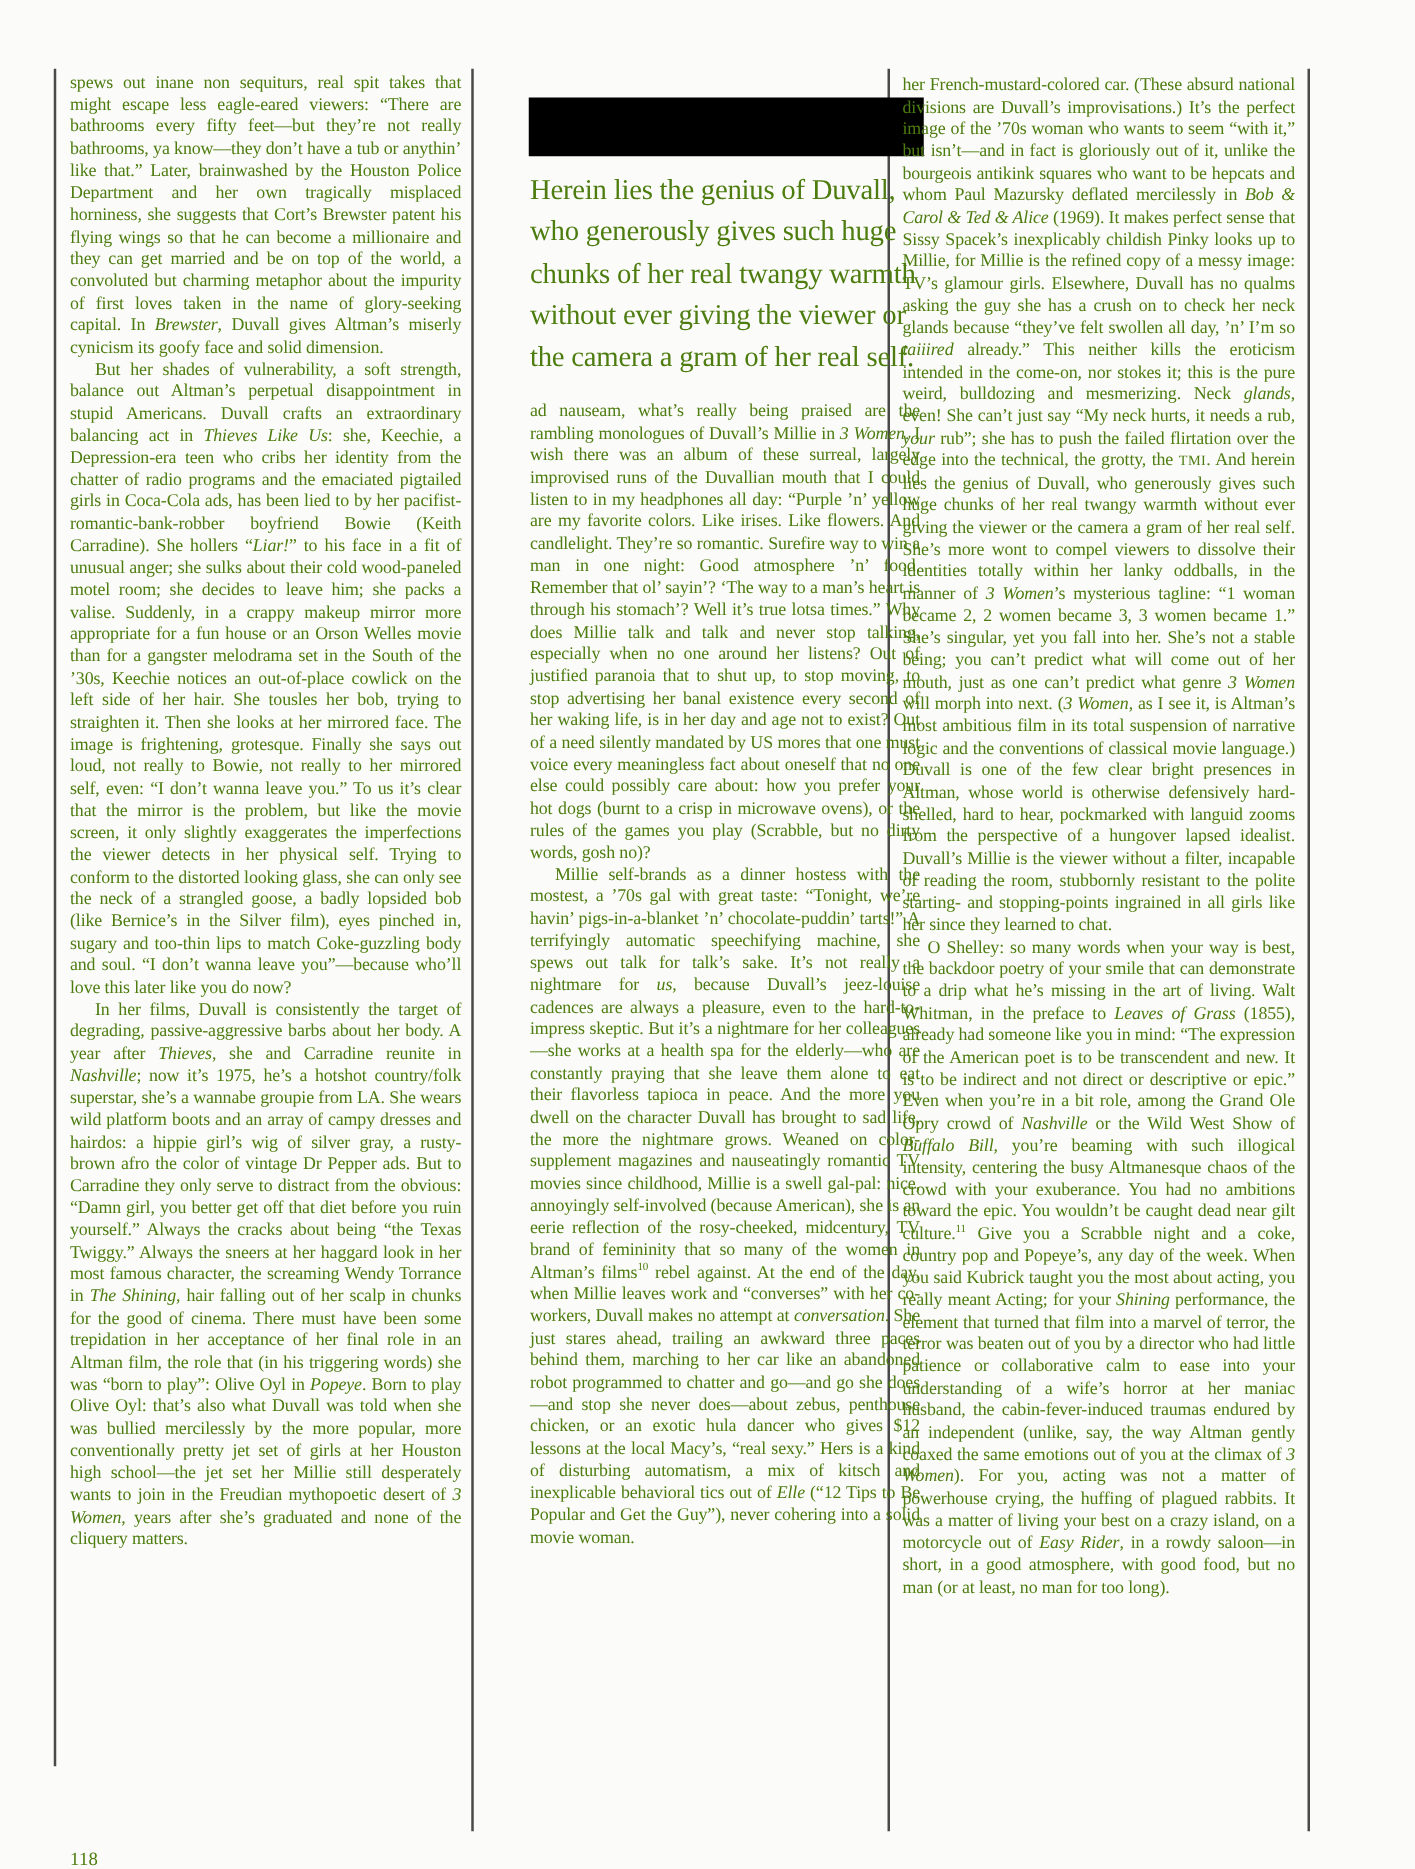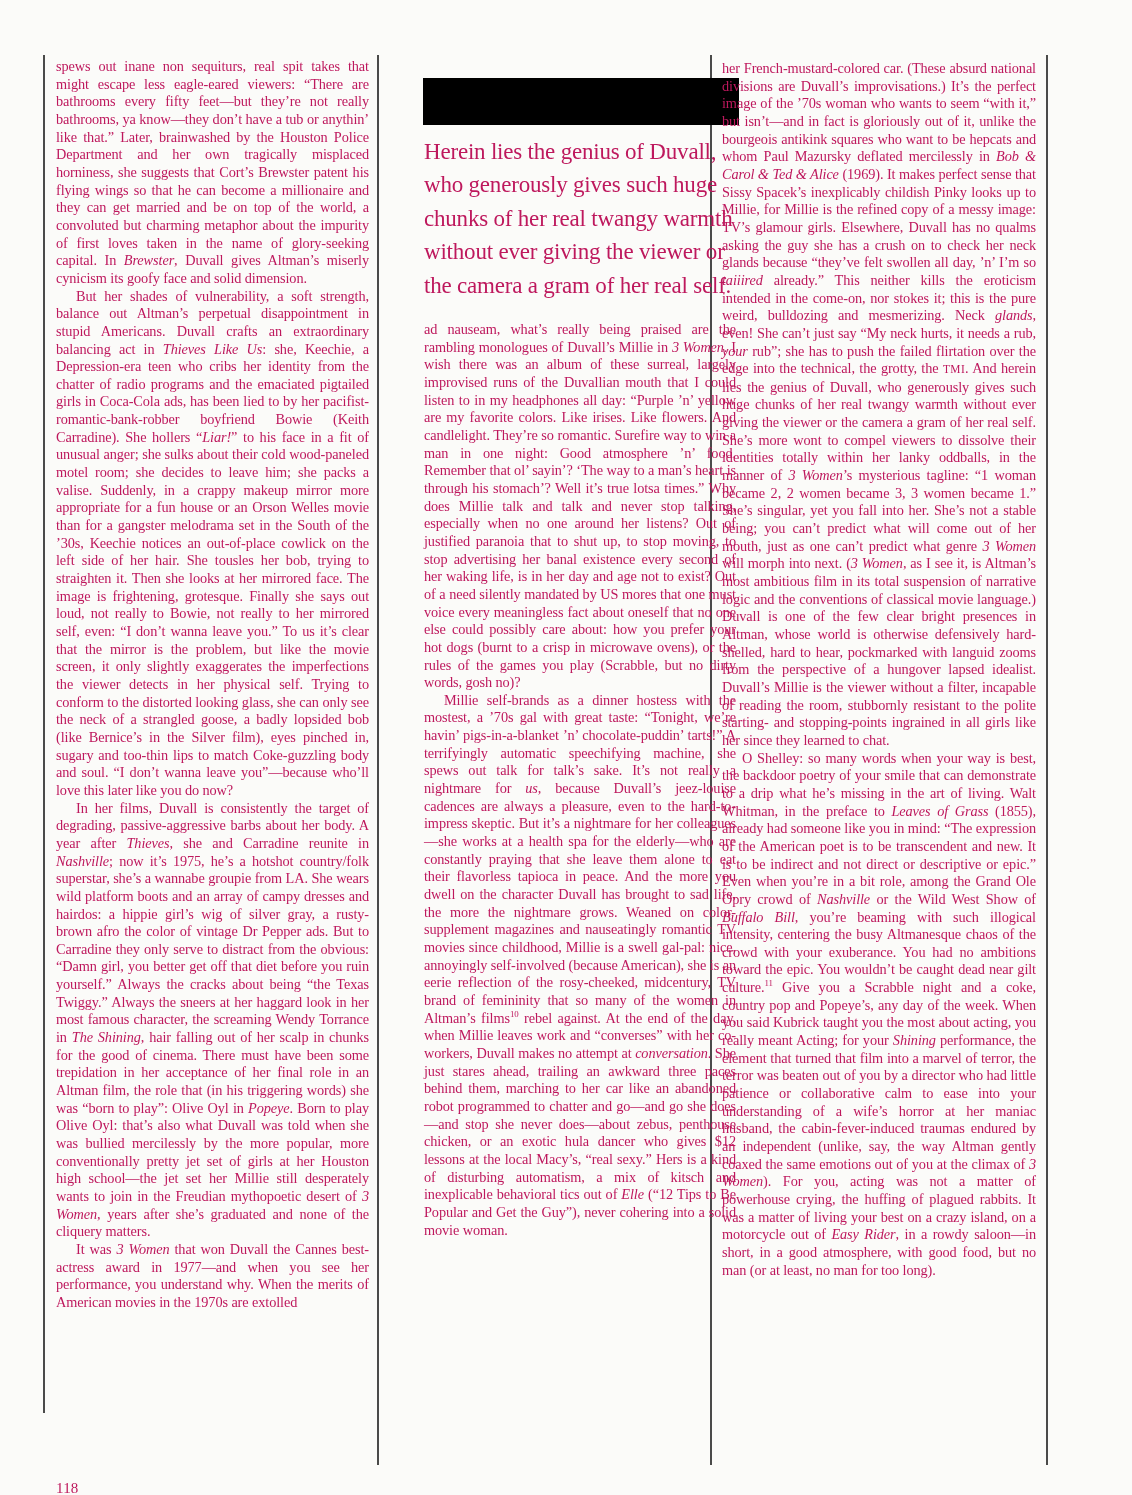--- a/index.html
+++ b/index.html
@@ -1,20 +1,20 @@
 <!DOCTYPE html>
 <html lang="en"><head>
 <meta charset="utf-8">
 <style>
   html,body { margin:0; padding:0; }
   body { width:1132px; height:1495px; background:#fbfbf9; }
   .page {
     position:relative; width:1132px; height:1495px;
     background:#fbfbf9; overflow:hidden;
-    font-family:"Liberation Serif", serif; color:#be185d;
+    font-family:"Liberation Serif", serif; color:#4d7c0f;
   }
   .rule { position:absolute; top:55px; width:1.5px; background:#4a4a4a; }
   .rule-left  { left:43px;  height:1358px; }
   .rule-c12   { left:377px; height:1410px; }
   .rule-c23   { left:710px; height:1410px; }
   .rule-right { left:1046px;height:1410px; }
 
   .col {
     position:absolute;
     font-size:14.3px; line-height:17.65px;
@@ -53,21 +53,20 @@
 <div class="page">
   <div class="rule rule-left"></div>
   <div class="rule rule-c12"></div>
   <div class="rule rule-c23"></div>
   <div class="rule rule-right"></div>
 
   <div class="col col1">
       <p><span>spews out inane non sequiturs, real spit takes that might escape less eagle-eared viewers: “There are bathrooms every fifty feet—but they’re not really bathrooms, ya know—they don’t have a tub or anythin’ like that.” Later, brainwashed by the Houston Police Department and her own tragically misplaced horniness, she suggests that Cort’s Brewster patent his flying wings so that he can become a millionaire and they can get married and be on top of the world, a convoluted but charming metaphor about the impurity of first loves taken in the name of glory-seeking capital. In </span><span class="it">Brewster</span><span>, Duvall gives Altman’s miserly cynicism its goofy face and solid dimension.</span></p>
       <p class="indent"><span>But her shades of vulnerability, a soft strength, balance out Altman’s perpetual disappointment in stupid Americans. Duvall crafts an extraordinary balancing act in </span><span class="it">Thieves Like Us</span><span>: she, Keechie, a Depression-era teen who cribs her identity from the chatter of radio programs and the emaciated pigtailed girls in Coca-Cola ads, has been lied to by her pacifist-romantic-bank-robber boyfriend Bowie (Keith Carradine). She hollers “</span><span class="it">Liar!</span><span>” to his face in a fit of unusual anger; she sulks about their cold wood-paneled motel room; she decides to leave him; she packs a valise. Suddenly, in a crappy makeup mirror more appropriate for a fun house or an Orson Welles movie than for a gangster melodrama set in the South of the ’30s, Keechie notices an out-of-place cowlick on the left side of her hair. She tousles her bob, trying to straighten it. Then she looks at her mirrored face. The image is frightening, grotesque. Finally she says out loud, not really to Bowie, not really to her mirrored self, even: “I don’t wanna leave you.” To us it’s clear that the mirror is the problem, but like the movie screen, it only slightly exaggerates the imperfections the viewer detects in her physical self. Trying to conform to the distorted looking glass, she can only see the neck of a strangled goose, a badly lopsided bob (like Bernice’s in the Silver film), eyes pinched in, sugary and too-thin lips to match Coke-guzzling body and soul. “I don’t wanna leave you”—because who’ll love this later like you do now?</span></p>
       <p class="indent"><span>In her films, Duvall is consistently the target of degrading, passive-aggressive barbs about her body. A year after </span><span class="it">Thieves</span><span>, she and Carradine reunite in </span><span class="it">Nashville</span><span>; now it’s 1975, he’s a hotshot country/folk superstar, she’s a wannabe groupie from LA. She wears wild platform boots and an array of campy dresses and hairdos: a hippie girl’s wig of silver gray, a rusty-brown afro the color of vintage Dr Pepper ads. But to Carradine they only serve to distract from the obvious: “Damn girl, you better get off that diet before you ruin yourself.” Always the cracks about being “the Texas Twiggy.” Always the sneers at her haggard look in her most famous character, the screaming Wendy Torrance in </span><span class="it">The Shining</span><span>, hair falling out of her scalp in chunks for the good of cinema. There must have been some trepidation in her acceptance of her final role in an Altman film, the role that (in his triggering words) she was “born to play”: Olive Oyl in </span><span class="it">Popeye</span><span>. Born to play Olive Oyl: that’s also what Duvall was told when she was bullied mercilessly by the more popular, more conventionally pretty jet set of girls at her Houston high school—the jet set her Millie still desperately wants to join in the Freudian mythopoetic desert of </span><span class="it">3 Women</span><span>, years after she’s graduated and none of the cliquery matters.</span></p>
-      <p class="indent"><span>It was </span><span class="it">3 Women</span><span> that won Duvall the Cannes best-actress award in 1977—and when you see her performance, you understand why. When the merits of American movies in the 1970s are extolled</span></p>
     </div>
 
   <div class="col col2">
     <div class="redaction"></div>
     <div class="pullquote">Herein lies the genius of Duvall, who generously gives such huge chunks of her real twangy warmth without ever giving the viewer or the camera a gram of her real self.</div>
     <div>
         <p><span>ad nauseam, what’s really being praised are the rambling monologues of Duvall’s Millie in </span><span class="it">3 Women</span><span>. I wish there was an album of these surreal, largely improvised runs of the Duvallian mouth that I could listen to in my headphones all day: “Purple ’n’ yellow are my favorite colors. Like irises. Like flowers. And candlelight. They’re so romantic. Surefire way to win a man in one night: Good atmosphere ’n’ food. Remember that ol’ sayin’? ‘The way to a man’s heart is through his stomach’? Well it’s true lotsa times.” Why does Millie talk and talk and never stop talking, especially when no one around her listens? Out of justified paranoia that to shut up, to stop moving, to stop advertising her banal existence every second of her waking life, is in her day and age not to exist? Out of a need silently mandated by US mores that one must voice every meaningless fact about oneself that no one else could possibly care about: how you prefer your hot dogs (burnt to a crisp in microwave ovens), or the rules of the games you play (Scrabble, but no dirty words, gosh no)?</span></p>
         <p class="indent"><span>Millie self-brands as a dinner hostess with the mostest, a ’70s gal with great taste: “Tonight, we’re havin’ pigs-in-a-blanket ’n’ chocolate-puddin’ tarts!” A terrifyingly automatic speechifying machine, she spews out talk for talk’s sake. It’s not really a nightmare for </span><span class="it">us</span><span>, because Duvall’s jeez-louise cadences are always a pleasure, even to the hard-to-impress skeptic. But it’s a nightmare for her colleagues—she works at a health spa for the elderly—who are constantly praying that she leave them alone to eat their flavorless tapioca in peace. And the more you dwell on the character Duvall has brought to sad life, the more the nightmare grows. Weaned on color-supplement magazines and nauseatingly romantic TV movies since childhood, Millie is a swell gal-pal: nice, annoyingly self-involved (because American), she is an eerie reflection of the rosy-cheeked, midcentury, TV brand of femininity that so many of the women in Altman’s films</span><span class="sup">10</span><span> rebel against. At the end of the day, when Millie leaves work and “converses” with her co-workers, Duvall makes no attempt at </span><span class="it">conversation</span><span>. She just stares ahead, trailing an awkward three paces behind them, marching to her car like an abandoned robot programmed to chatter and go—and go she does—and stop she never does—about zebus, penthouse chicken, or an exotic hula dancer who gives $12 lessons at the local Macy’s, “real sexy.” Hers is a kind of disturbing automatism, a mix of kitsch and inexplicable behavioral tics out of </span><span class="it">Elle</span><span> (“12 Tips to Be Popular and Get the Guy”), never cohering into a solid movie woman.</span></p>
       </div>
   </div>

